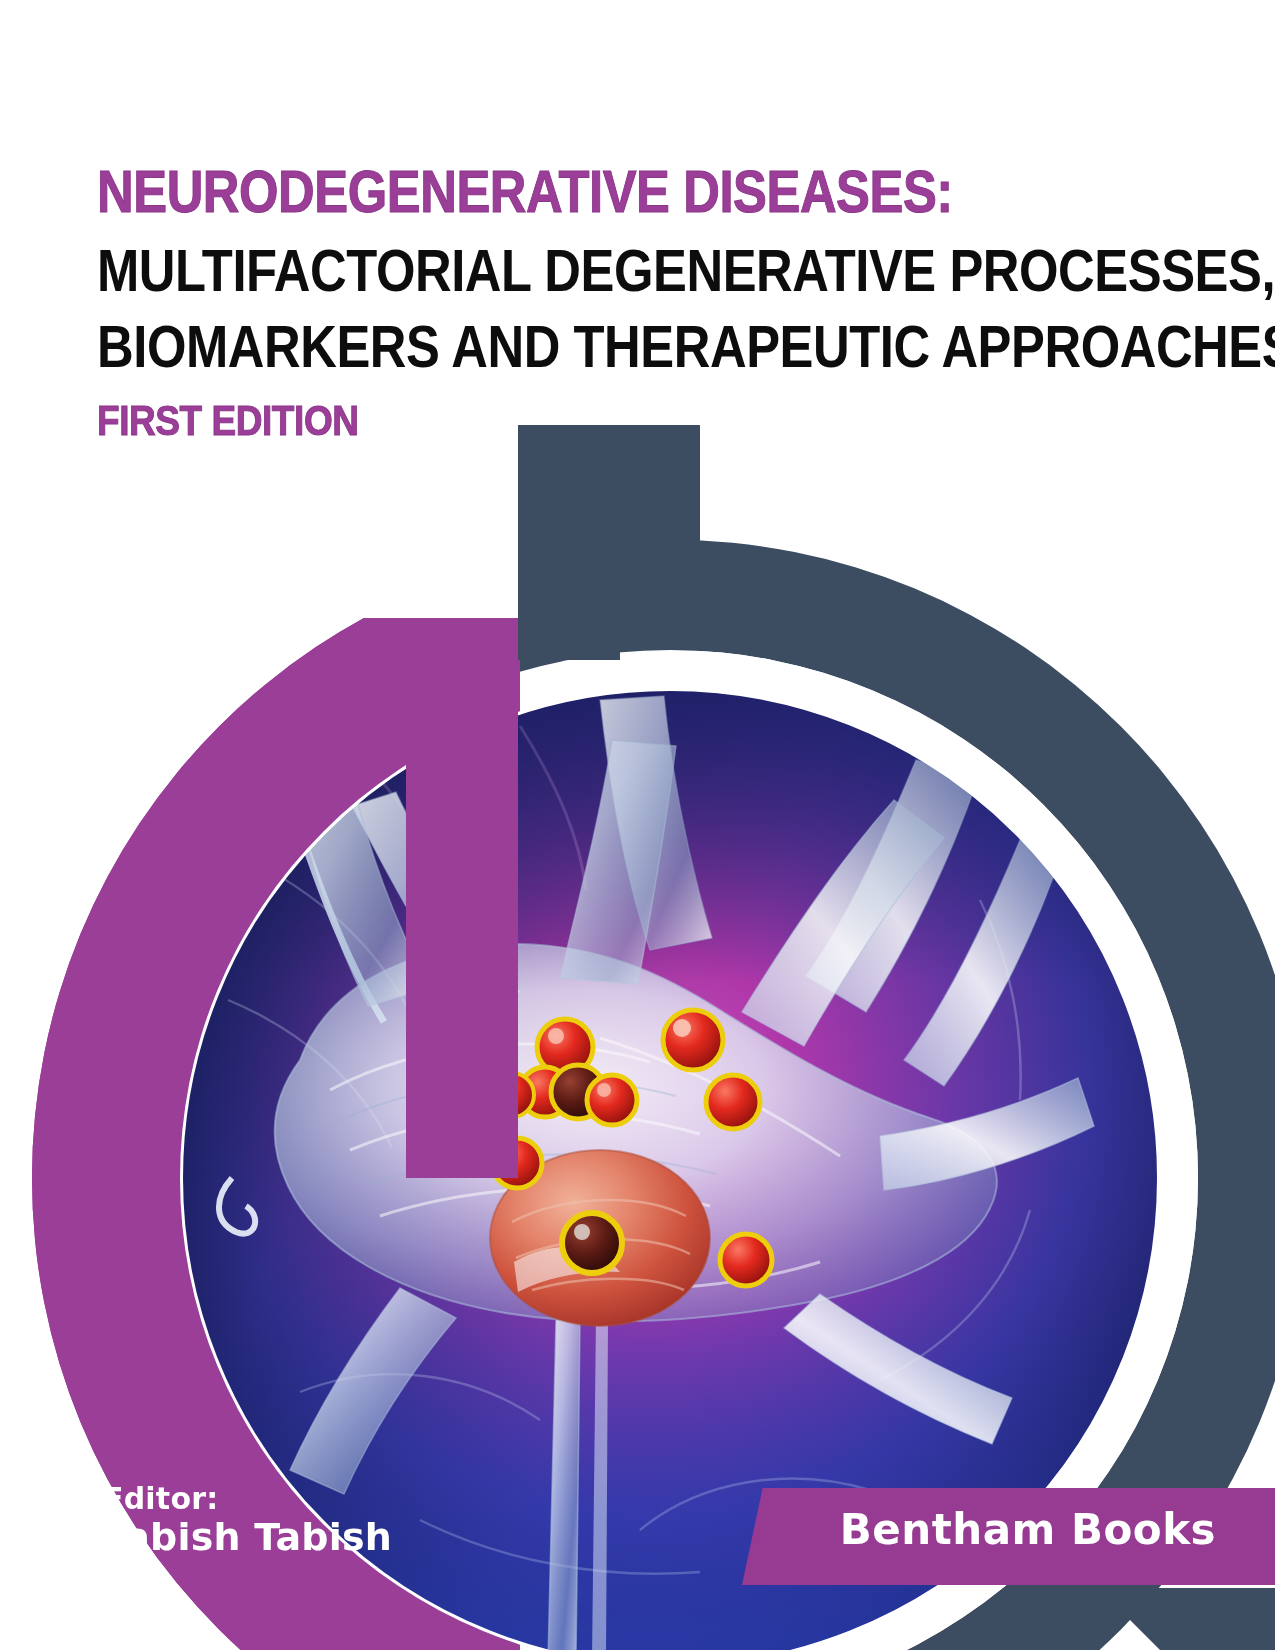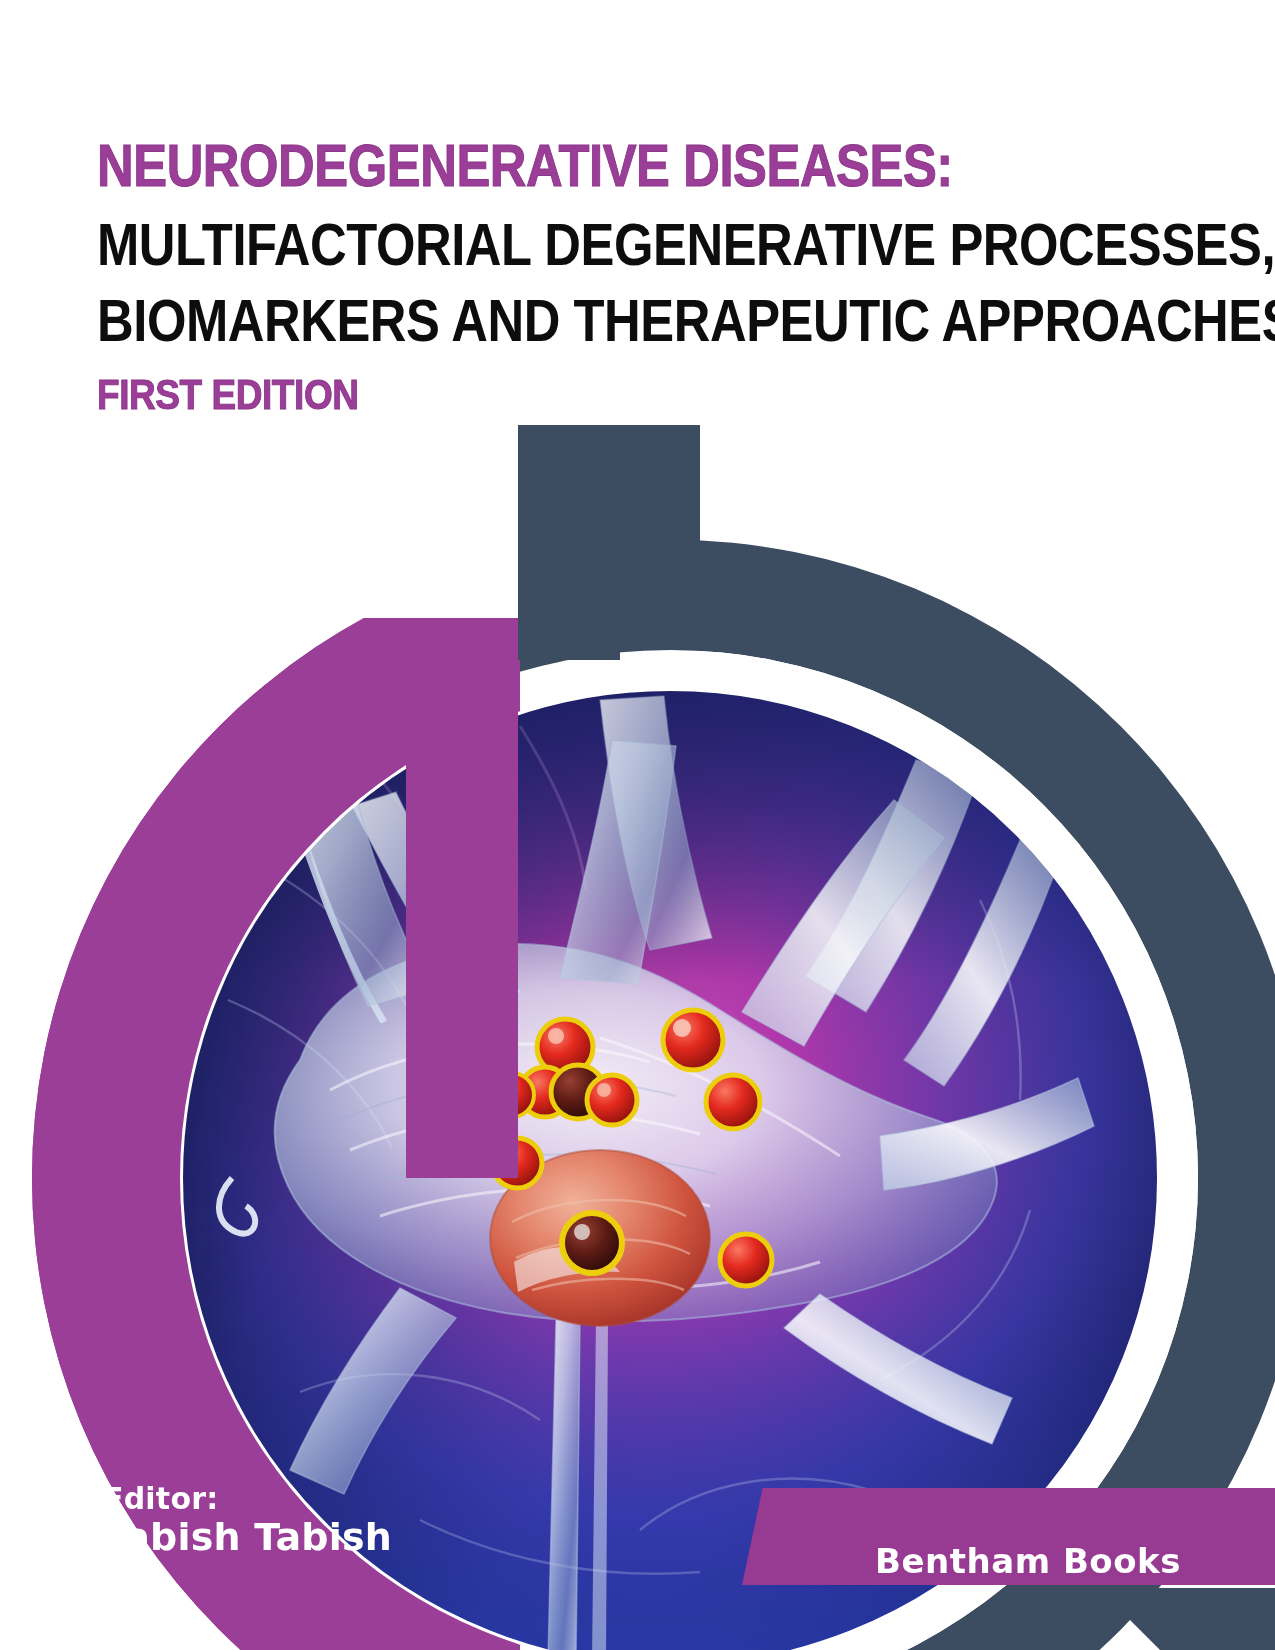--- a/index.html
+++ b/index.html
@@ -21,21 +21,21 @@
   #art-layer {
     position: absolute;
     inset: 0;
     width: 1275px;
     height: 1650px;
   }
   
   .title-block {
     position: absolute;
     left: 97px;
-    top: 138px;
+    top: 164px;
     width: 1070px;
     z-index: 40;
     pointer-events: none;
   }
   .t-line {
     font-family: "Liberation Sans Narrow", "Liberation Sans", sans-serif;
     font-weight: 700;
     font-stretch: condensed;
     letter-spacing: -0.5px;
     line-height: 0.96;
@@ -97,24 +97,23 @@
   .publisher-text {
     position: absolute;
     left: 818px;
     top: 1505px;
     width: 420px;
     text-align: center;
     z-index: 47;
     color: #ffffff;
     font-family: "DejaVu Sans", sans-serif;
     font-weight: 700;
-    font-size: 34px;
+    font-size: 42px;
     letter-spacing: 0.5px;
     pointer-events: none;
-    margin-top: 36px;
   }
 </style>
 </head>
 <body>
 
 <div id="cover">
 
   <svg id="art-layer" viewBox="0 0 1275 1650" preserveAspectRatio="none" xmlns="http://www.w3.org/2000/svg">
     <defs>
 

